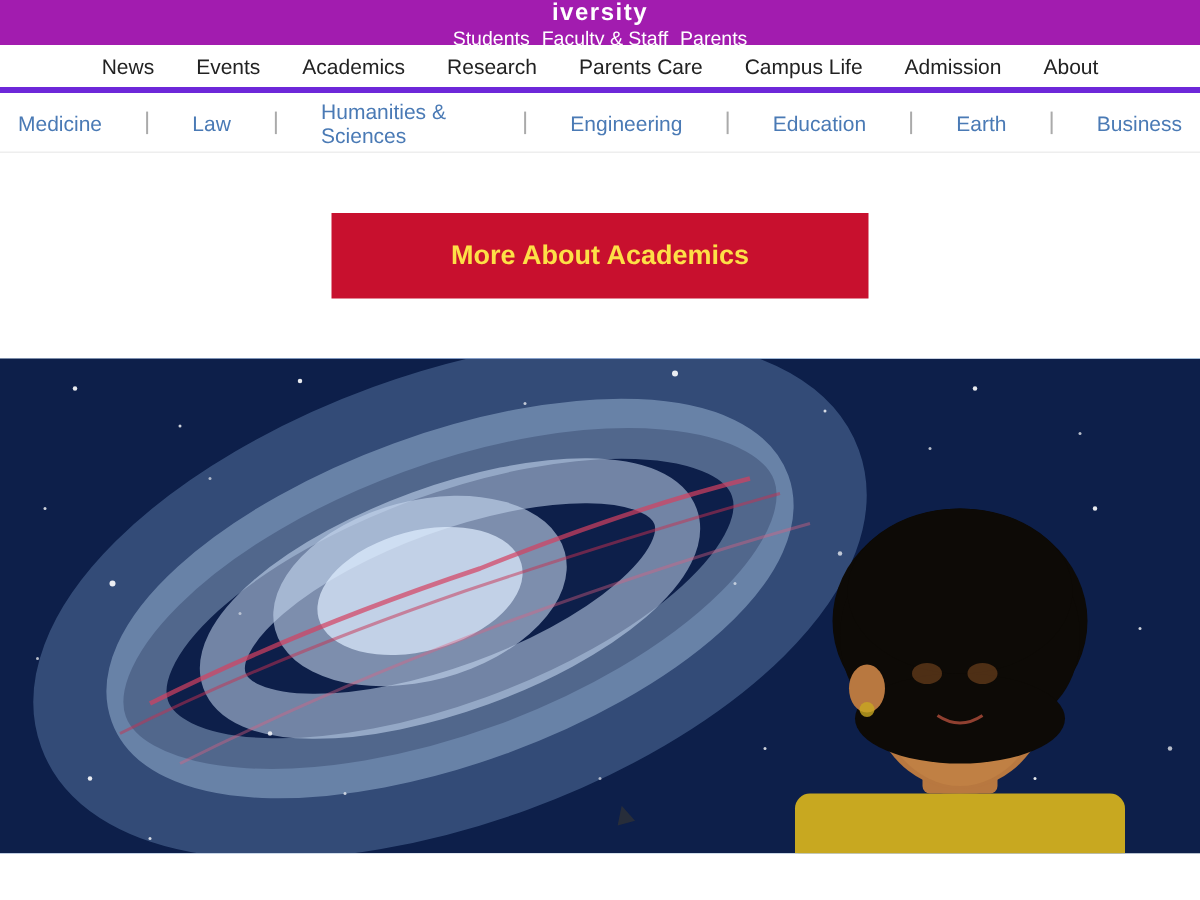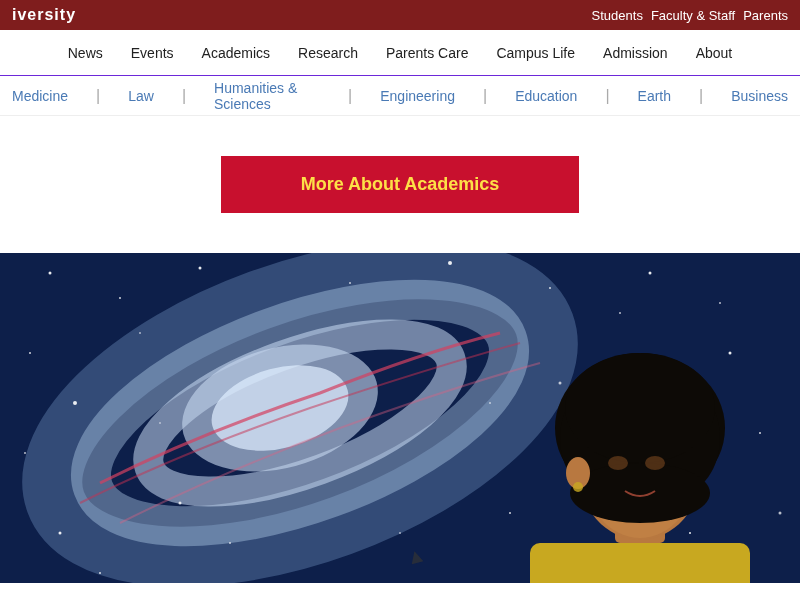--- a/index.html
+++ b/index.html
@@ -9,26 +9,27 @@
     }
 
     body {
       font-family: Arial, Helvetica, sans-serif;
       width: 800px;
       overflow-x: hidden;
     }
 
     
     .top-bar {
-      background-color: #7f1d1d;
+      background-color: #a21caf;
       height: 30px;
       display: flex;
       align-items: center;
       justify-content: space-between;
       padding: 0 12px;
+      flex-direction: column;
     }
 
     .top-bar-logo {
       color: white;
       font-size: 16px;
       font-weight: bold;
       letter-spacing: 1px;
     }
 
     .top-bar-links {
@@ -39,22 +40,22 @@
 
     .top-bar-links a {
       color: white;
       text-decoration: none;
       font-size: 13px;
     }
 
     
     .main-nav {
       background-color: white;
-      border-bottom: 1px solid #6d28d9;
-      height: 46px;
+      border-bottom: 4px solid #6d28d9;
+      height: 32px;
       display: flex;
       align-items: center;
       justify-content: center;
       gap: 28px;
       padding: 0 20px;
     }
 
     .main-nav a {
       color: #222;
       text-decoration: none;

